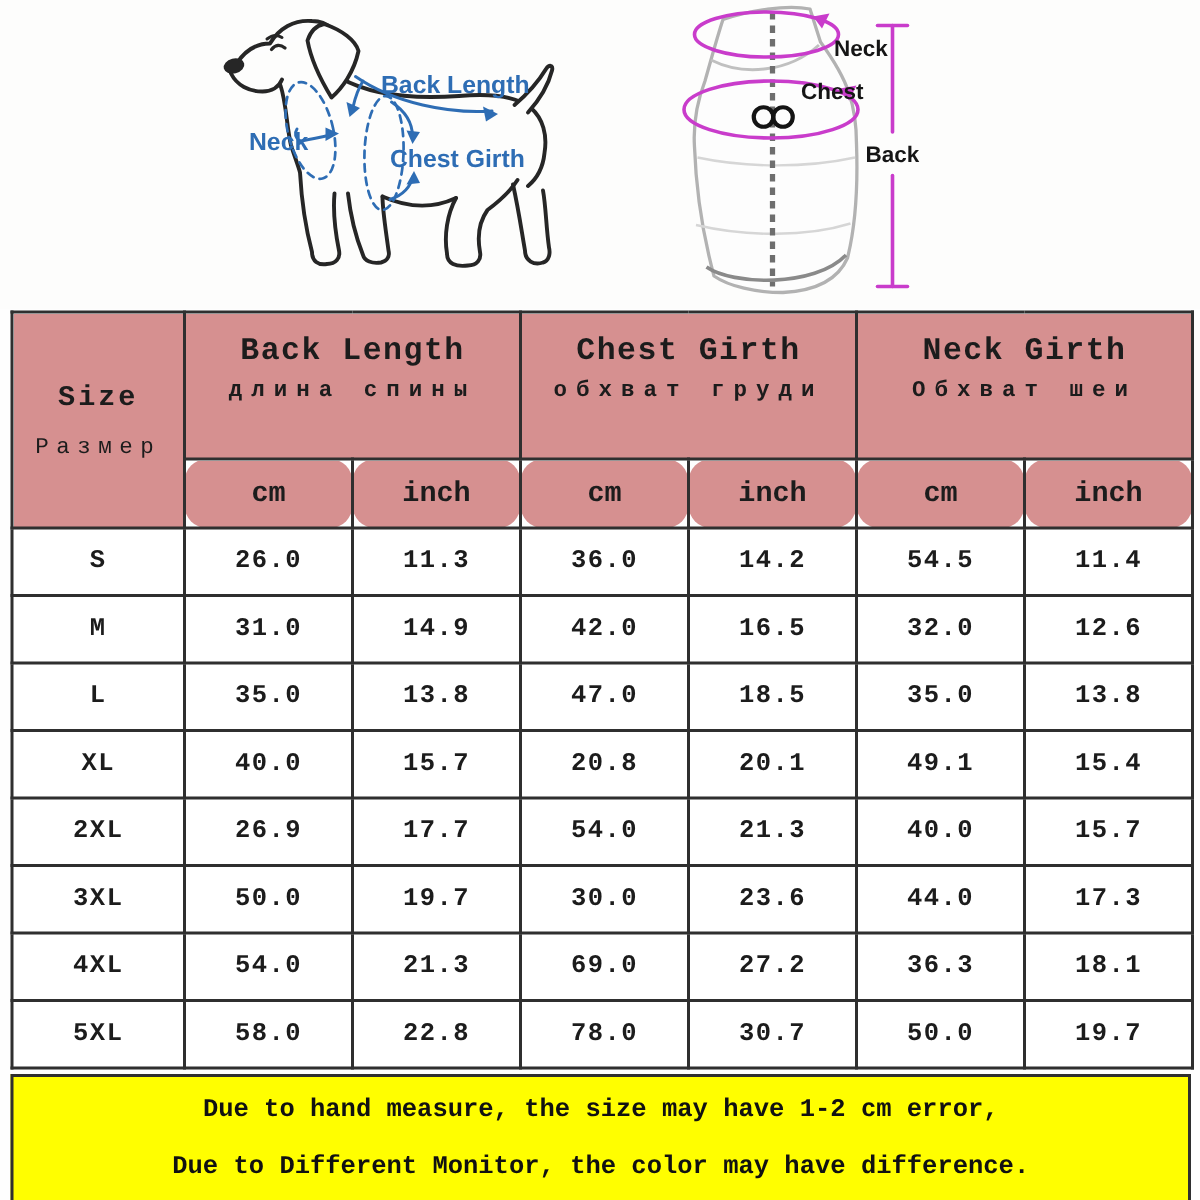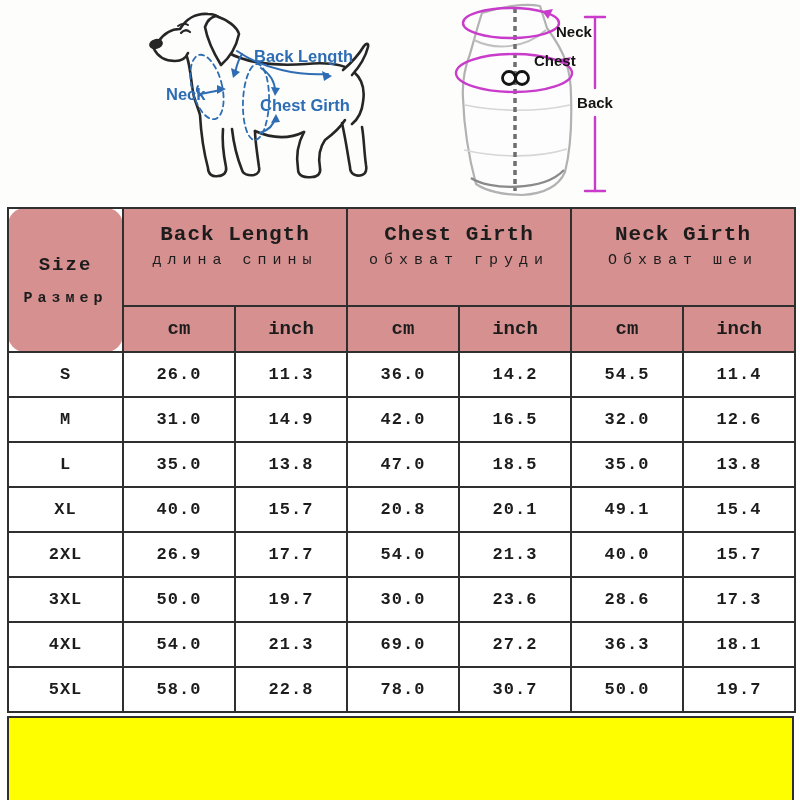--- a/index.html
+++ b/index.html
@@ -21,29 +21,29 @@
     border-collapse:collapse; table-layout:fixed;
     font-family:"Liberation Mono", monospace;
   }
   .size-chart th, .size-chart td {
     border:2px solid #2f2f2f; text-align:center; padding:0; overflow:hidden;
   }
   .size-chart thead th { background:#d69090; font-weight:700; }
   .size-chart col.c-size { width:115px; }
   .size-chart col.c-val  { width:112px; }
 
-  th.size-hd { vertical-align:middle; height:auto;border-radius:17px; }
+  th.size-hd { vertical-align:middle; height:auto; }
   .size-en { font-size:19px; font-weight:700; letter-spacing:2px; }
-  .size-ru { font-size:15px; font-weight:700; letter-spacing:5px; margin-top:14px; }
+  .size-ru { font-size:15px; font-weight:400; letter-spacing:5px; margin-top:14px; }
 
   tr.grp-row th.grp { height:96px; vertical-align:top; }
   .hdr-en { font-size:21px; font-weight:700; letter-spacing:1px; margin-top:14px; }
-  .hdr-ru { font-size:15px; font-weight:400; letter-spacing:6px; margin-top:6px; }
-
-  tr.unit-row th { height:44px; font-size:19px; font-weight:700; vertical-align:middle; }
+  .hdr-ru { font-size:15px; font-weight:700; letter-spacing:6px; margin-top:6px; }
+
+  tr.unit-row th { height:44px; font-size:19px; font-weight:700; vertical-align:middle;border-radius:15px; }
 
   .size-chart tbody td {
     height:43px; background:#ffffff;
     font-size:17px; font-weight:700; letter-spacing:1px; vertical-align:middle;
   }
 
   
   .disclaimer {
     position:absolute; top:716px; left:7px; width:783px; height:76px;
     background:#fffe00; border:2px solid #2f2f2f;
@@ -232,21 +232,21 @@
         <td>21.3</td>
         <td>40.0</td>
         <td>15.7</td>
       </tr>
       <tr>
         <td>3XL</td>
         <td>50.0</td>
         <td>19.7</td>
         <td>30.0</td>
         <td>23.6</td>
-        <td>28.6</td>
+        <td>44.0</td>
         <td>17.3</td>
       </tr>
       <tr>
         <td>4XL</td>
         <td>54.0</td>
         <td>21.3</td>
         <td>69.0</td>
         <td>27.2</td>
         <td>36.3</td>
         <td>18.1</td>
@@ -257,15 +257,17 @@
         <td>22.8</td>
         <td>78.0</td>
         <td>30.7</td>
         <td>50.0</td>
         <td>19.7</td>
       </tr>
     </tbody>
   </table>
 
   <div class="disclaimer">
+    <div>Due to hand measure, the size may have 1-2 cm error,</div>
+    <div>Due to Different Monitor, the color may have difference.</div>
   </div>
 
 </div>
 
 </body></html>

